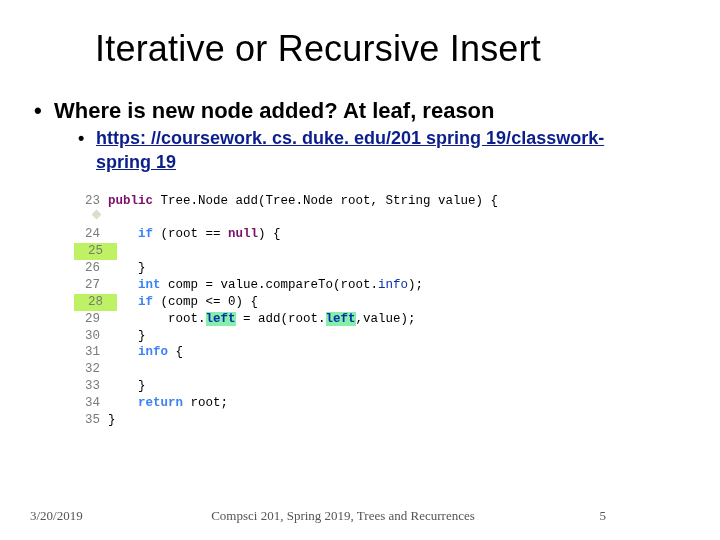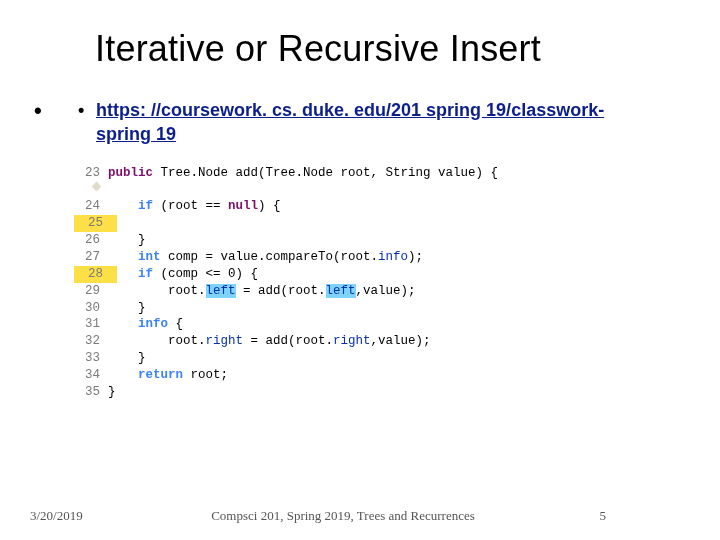--- a/index.html
+++ b/index.html
@@ -13,41 +13,42 @@
   .b2 { font-size: 18px; color: #000; position: relative; padding-left: 18px; margin-bottom: 4px; line-height: 1.35; }
   .b2::before { content: "•"; position: absolute; left: 0; top: 0; }
   .link { color: #0b1e8c; text-decoration: underline; font-size: 18px; }
   .repeat-line { font-size: 19px; }
   .repeat-label { font-weight: 400; }
   .mono { font-family: "Courier New", Courier, monospace; font-weight: 700; }
   .code-block { margin: 14px auto 0; width: 500px; background: #fff; padding: 4px 6px 6px 6px; }
   .code-row { display: flex; align-items: stretch; font-family: Menlo, Consolas, "Courier New", monospace; font-size: 12.5px; line-height: 1.35; }
   .gutter { width: 34px; text-align: right; padding-right: 8px; color: #7a7a7a; user-select: none; }
   .gline { display: inline-block; min-width: 20px; }
-  .gline.hl { background: #fde047; padding: 0 14px; }
+  .gline.hl { background: #bef264; padding: 0 14px; }
   .diamond { display:inline-block; width:7px; height:7px; background:#e0dccc; transform: rotate(45deg); margin-left:3px; vertical-align: 2px; }
   .code { white-space: pre; color: #000; }
   .kw { color: #7d0f6a; font-weight: 700; }
   .bkw { color: #3b82f6; font-weight: 700; }
   .nul { color: #7d0f6a; font-weight: 700; }
   .fld { color: #0a2fa8; }
-  .sel { background: #7dd3fc; }
+  .sel { background: #86efac; font-weight: bold; }
   .footer { position: absolute; left: 0; right: 0; bottom: 16px; display: flex; justify-content: space-between; align-items: flex-end; padding: 0 30px; font-size: 13px; color: #555; font-family: Liberation Serif, serif; }
   .footer .center { text-align: center; flex: 1; font-size: 13px; line-height: 1.2; }
   .footer .left { width: 90px; text-align: left; }
   .footer .right { width: 40px; text-align: right; }
 </style>
 </head>
 <body>
 
 <div class="slide">
   <h1 class="title">Iterative or Recursive Insert</h1>
 
   <ul class="bullets">
     <li class="b1">
+      <span>Where is new node added? At leaf, reason</span>
       <ul class="sub">
         <li class="b2">
           <a class="link" href="#">https: //coursework. cs. duke. edu/201 spring 19/classwork-spring 19</a>
         </li>
       </ul>
     </li>
   </ul>
 
   <div class="code-block" id="code-block">
       <div class="code-row">
@@ -80,21 +81,20 @@
       <div class="code-row">
         <div class="gutter"><span class="gline">30</span></div>
         <div class="code">    <span>}</span></div>
       </div>
       <div class="code-row">
         <div class="gutter"><span class="gline">31</span></div>
         <div class="code">    <span class="bkw">info</span><span> {</span></div>
       </div>
       <div class="code-row">
         <div class="gutter"><span class="gline">32</span></div>
-        <div class="code">        <span>root.</span><span class="fld">right</span><span> = add(root.</span><span class="fld">right</span><span>,value);</span></div>
       </div>
       <div class="code-row">
         <div class="gutter"><span class="gline">33</span></div>
         <div class="code">    <span>}</span></div>
       </div>
       <div class="code-row">
         <div class="gutter"><span class="gline">34</span></div>
         <div class="code">    <span class="bkw">return</span><span> root;</span></div>
       </div>
       <div class="code-row">

